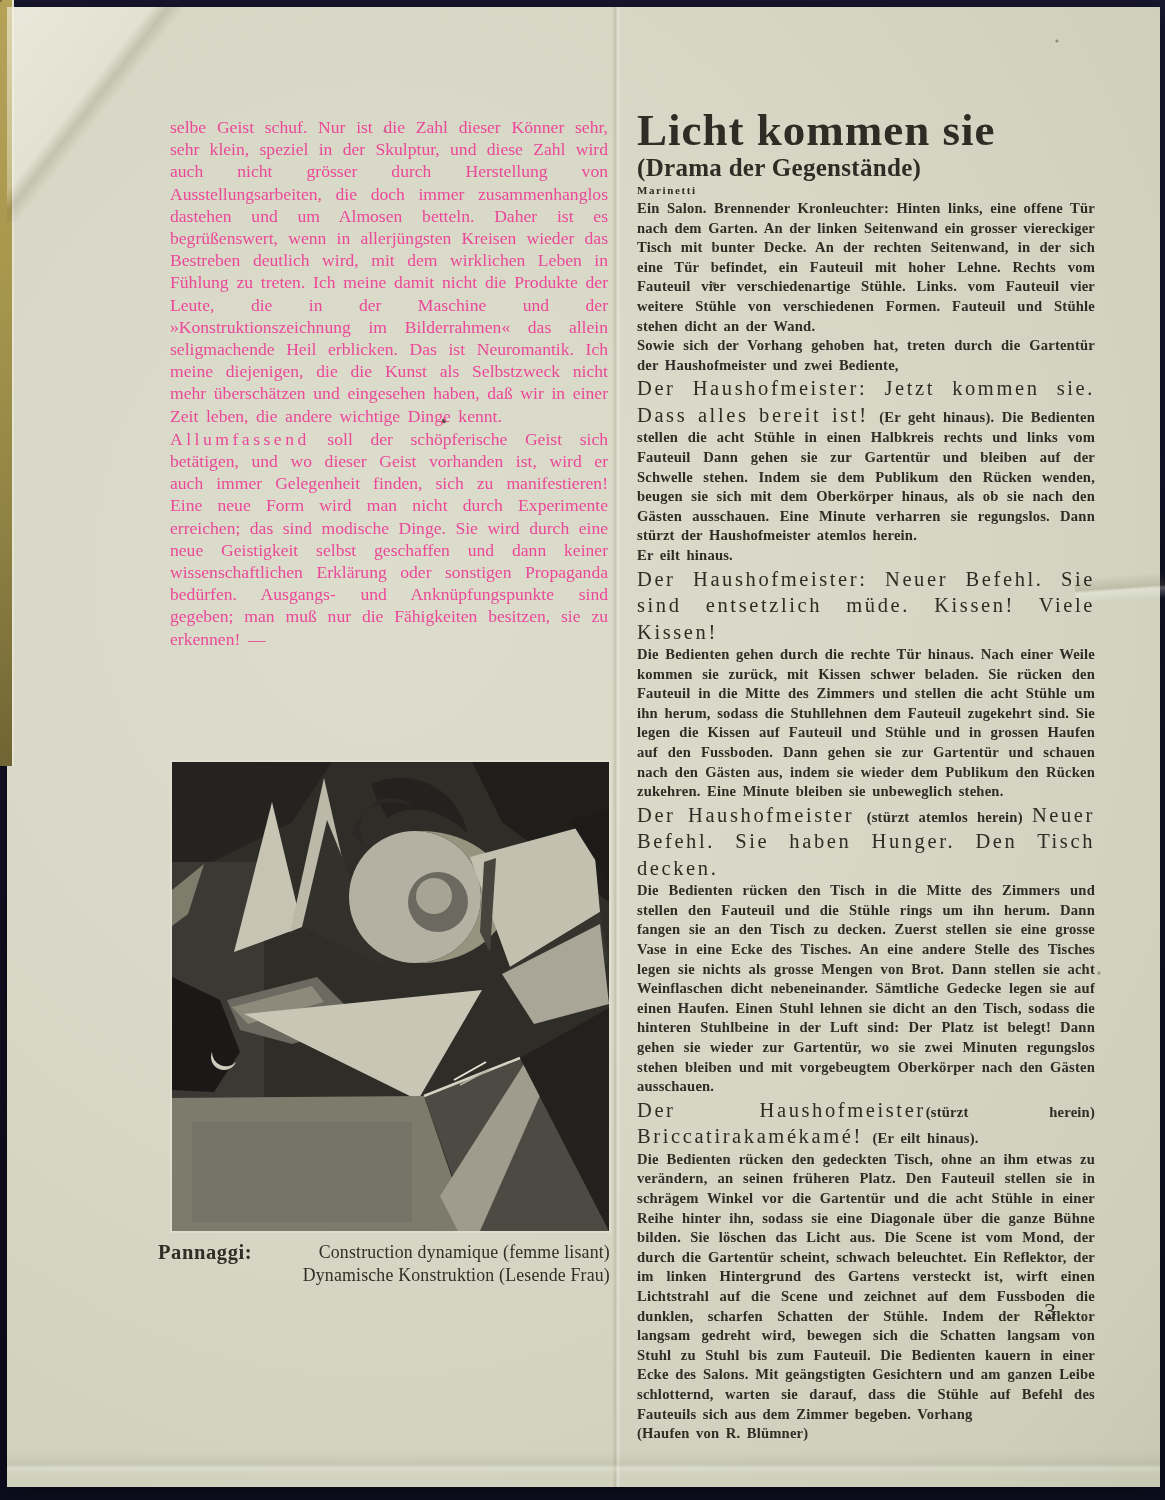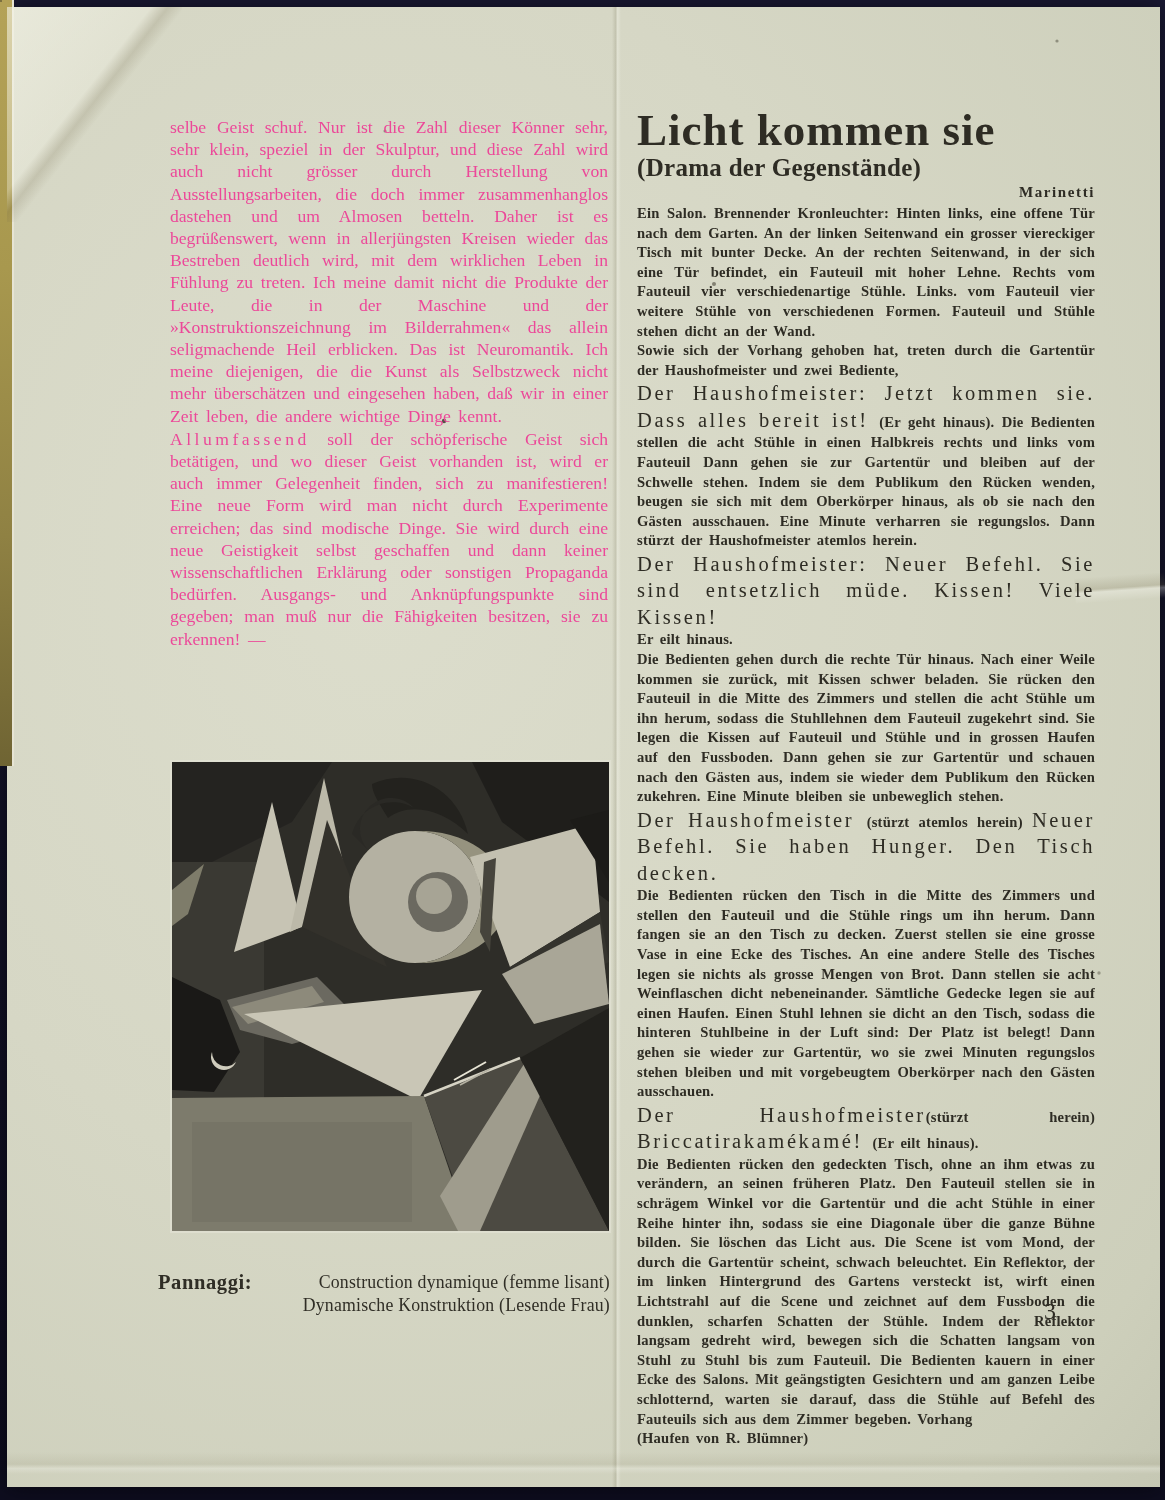--- a/index.html
+++ b/index.html
@@ -45,33 +45,33 @@
                260px 778px 0 .6px rgba(45,42,30,.4), 1098px 972px 0 .7px rgba(45,42,30,.35);}
   
   .leftcol{
     position:absolute;left:170px;top:116px;width:438px;
     color:#ec4899;font-size:17.6px;line-height:22.2px;text-align:justify;word-spacing:3.2px;
   }
   .leftcol p{margin:0 0 1px 0;}
   .rightcol{position:absolute;left:637px;top:108px;width:458px;color:#2e2c24;}
   .title{font-size:45px;font-weight:700;line-height:1.0;letter-spacing:1px;margin:0;white-space:nowrap;}
   .subtitle{font-size:25px;font-weight:700;margin:1px 0 0 0;letter-spacing:.3px;}
-  .author{font-size:15px;font-weight:700;letter-spacing:1.6px;margin:2px 0 3px 0;text-align:right;}
+  .author{font-size:11px;font-weight:700;letter-spacing:1.6px;margin:2px 0 3px 0;}
   .blk{margin:0;text-align:justify;}
   .sg-stage{font-size:14.6px;font-weight:700;line-height:19.6px;letter-spacing:.2px;word-spacing:2.6px;}
   .sg-big{font-size:20.5px;font-weight:400;line-height:26.5px;letter-spacing:2.6px;word-spacing:2px;}
   .sg-body{}
   .sg-spread{letter-spacing:3.5px;}
   
   .figure{
     position:absolute;left:172px;top:762px;width:437px;height:469px;
     background:#2e2d28;box-shadow:0 0 0 2px rgba(230,230,216,.55);
   }
   .figure svg{display:block;width:100%;height:100%;}
-  .caption{position:absolute;left:158px;top:1241px;width:452px;display:flex;gap:20px;color:#302e26;margin-top:30px;}
+  .caption{position:absolute;left:158px;top:1241px;width:452px;display:flex;gap:20px;color:#302e26;}
   .caption .artist{font-weight:700;font-size:20.5px;letter-spacing:.6px;white-space:nowrap;}
   .caption .lines{flex:1;text-align:right;font-size:17.8px;line-height:23px;letter-spacing:.2px;}
   .pagenum{position:absolute;left:1028px;top:1298px;width:44px;text-align:center;font-size:24px;color:#2e2c24;}
 </style>
 </head>
 <body>
 
 <div class="scan">
   <div class="page"></div>
   <div class="book-edge"></div>
@@ -132,22 +132,22 @@
     </span>
   </div>
 
   <div class="rightcol">
     <h1 class="title">Licht kommen sie</h1>
     <div class="subtitle">(Drama der Gegenstände)</div>
     <div class="author">Marinetti</div>
     <p class="blk"><span class="sg-stage">Ein Salon.  Brennender Kronleuchter:  Hinten links, eine offene Tür nach dem Garten.  An der linken Seitenwand ein grosser viereckiger Tisch mit bunter Decke.  An der rechten Seitenwand, in der sich eine Tür befindet, ein Fauteuil mit hoher Lehne. Rechts vom Fauteuil vier verschiedenartige Stühle.  Links. vom Fauteuil vier weitere Stühle von verschiedenen Formen.  Fauteuil und Stühle stehen dicht an der Wand.</span></p>
     <p class="blk"><span class="sg-stage">Sowie sich der Vorhang gehoben hat, treten durch die Gartentür der Haushofmeister und zwei Bediente,</span></p>
     <p class="blk"><span class="sg-big">Der Haushofmeister: Jetzt kommen sie. Dass alles bereit ist!  </span><span class="sg-stage">(Er geht hinaus).  Die Bedienten stellen die acht Stühle in einen Halbkreis rechts und links vom Fauteuil Dann gehen sie zur Gartentür und bleiben auf der Schwelle stehen.  Indem sie dem Publikum den Rücken wenden, beugen sie sich mit dem Oberkörper hinaus, als ob sie nach den Gästen ausschauen.  Eine Minute verharren sie regungslos.  Dann stürzt der Haushofmeister atemlos herein.</span></p>
+    <p class="blk"><span class="sg-stage">Er eilt hinaus.</span></p>
     <p class="blk"><span class="sg-big">Der Haushofmeister: Neuer Befehl. Sie sind entsetzlich müde.  Kissen!  Viele Kissen!</span></p>
-    <p class="blk"><span class="sg-stage">Er eilt hinaus.</span></p>
     <p class="blk"><span class="sg-stage">Die Bedienten gehen durch die rechte Tür hinaus.  Nach einer Weile kommen sie zurück, mit Kissen schwer beladen.  Sie rücken den Fauteuil in die Mitte des Zimmers und stellen die acht Stühle um ihn herum, sodass die Stuhllehnen dem Fauteuil zugekehrt sind.  Sie legen die Kissen auf Fauteuil und Stühle und in grossen Haufen auf den Fussboden.  Dann gehen sie zur Gartentür und schauen nach den Gästen aus, indem sie wieder dem Publikum den Rücken zukehren.  Eine Minute bleiben sie unbeweglich stehen.</span></p>
     <p class="blk"><span class="sg-big">Der Haushofmeister </span><span class="sg-stage">(stürzt atemlos herein) </span><span class="sg-big">Neuer Befehl. Sie haben Hunger.  Den Tisch decken.</span></p>
     <p class="blk"><span class="sg-stage">Die Bedienten rücken den Tisch in die Mitte des Zimmers und stellen den Fauteuil und die Stühle rings um ihn herum.  Dann fangen sie an den Tisch zu decken.  Zuerst stellen sie eine grosse Vase in eine Ecke des Tisches.  An eine andere Stelle des Tisches legen sie nichts als grosse Mengen von Brot.  Dann stellen sie acht Weinflaschen dicht nebeneinander.  Sämtliche Gedecke legen sie auf einen Haufen.  Einen Stuhl lehnen sie dicht an den Tisch, sodass die hinteren Stuhlbeine in der Luft sind: Der Platz ist belegt!  Dann gehen sie wieder zur Gartentür, wo sie zwei Minuten regungslos stehen bleiben und mit vorgebeugtem Oberkörper nach den Gästen ausschauen.</span></p>
     <p class="blk"><span class="sg-big">Der Haushofmeister</span><span class="sg-stage">(stürzt herein) </span><span class="sg-big">Briccatirakamékamé!  </span><span class="sg-stage">(Er eilt hinaus).</span></p>
     <p class="blk"><span class="sg-stage">Die Bedienten rücken den gedeckten Tisch, ohne an ihm etwas zu verändern, an seinen früheren Platz.  Den Fauteuil stellen sie in schrägem Winkel vor die Gartentür und die acht Stühle in einer Reihe hinter ihn, sodass sie eine Diagonale über die ganze Bühne bilden.  Sie löschen das Licht aus.  Die Scene ist vom Mond, der durch die Gartentür scheint, schwach beleuchtet. Ein Reflektor, der im linken Hintergrund des Gartens versteckt ist, wirft einen Lichtstrahl auf die Scene und zeichnet auf dem Fussboden die dunklen, scharfen Schatten der Stühle.  Indem der Reflektor langsam gedreht wird, bewegen sich die Schatten langsam von Stuhl zu Stuhl bis zum Fauteuil.  Die Bedienten kauern in einer Ecke des Salons.  Mit geängstigten Gesichtern und am ganzen Leibe schlotternd, warten sie darauf, dass die Stühle auf Befehl des Fauteuils sich aus dem Zimmer begeben.  Vorhang</span></p>
     <p class="blk"><span class="sg-stage">(Haufen von R. Blümner)</span></p>
   </div>
 
   <div class="pagenum">3</div>
 </div>

